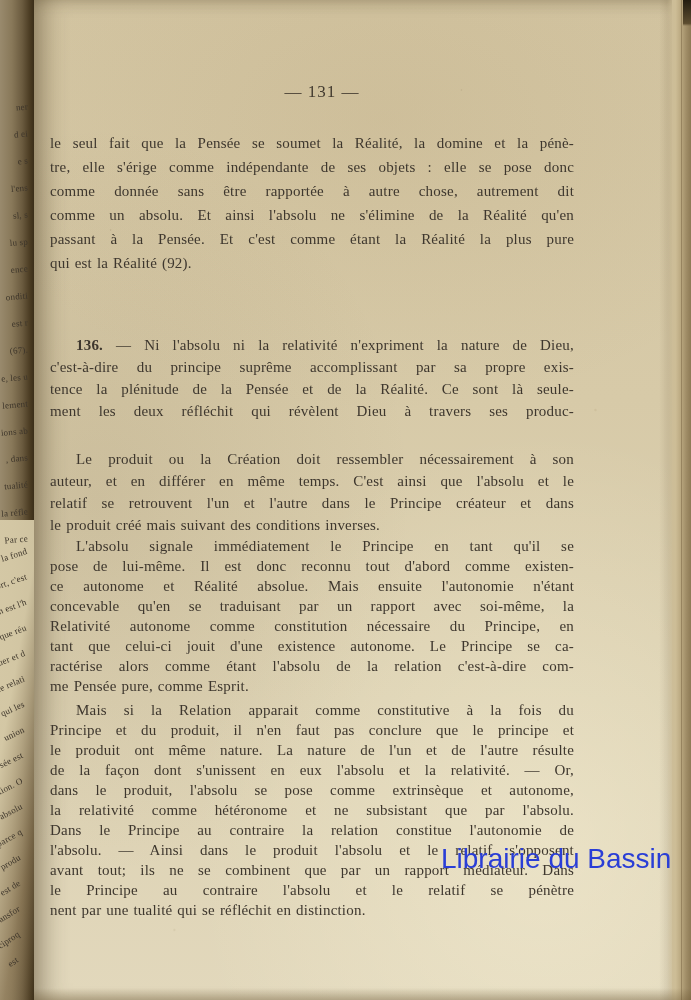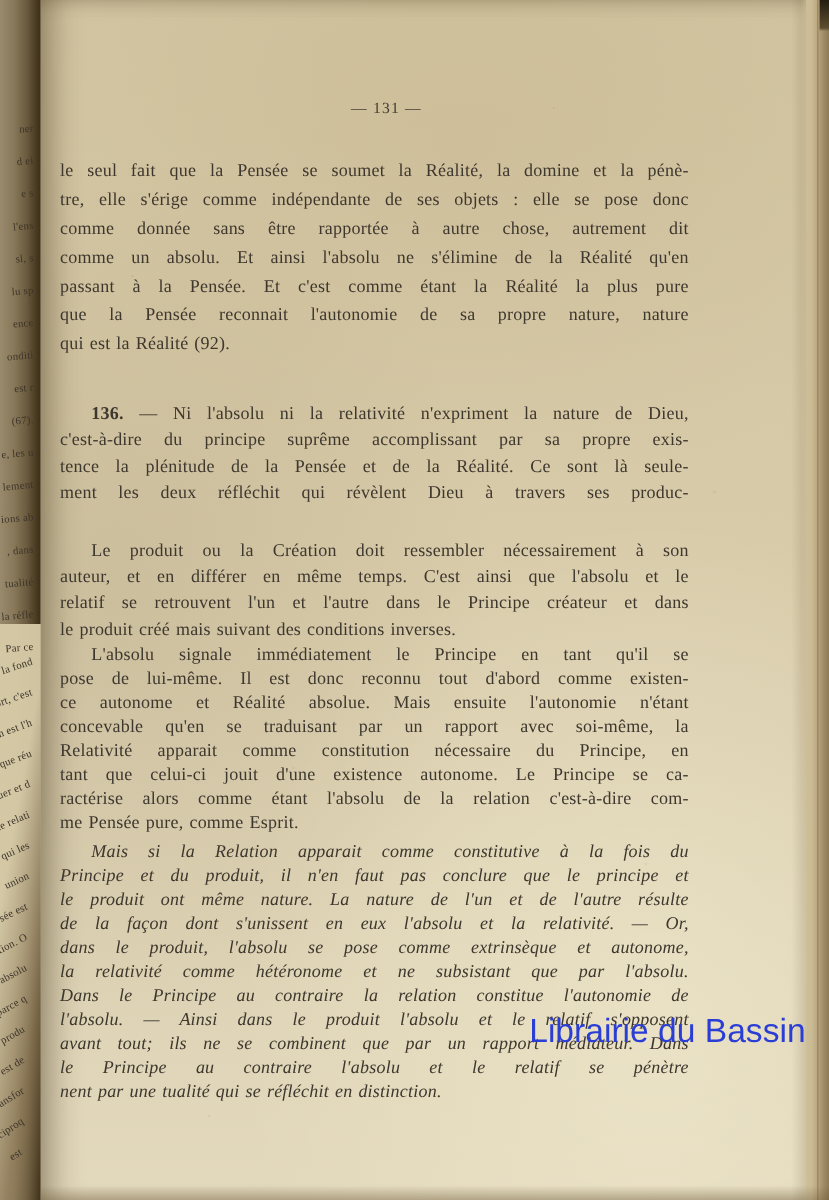--- a/index.html
+++ b/index.html
@@ -37,29 +37,29 @@
   .right-edge{position:absolute;right:0;top:0;width:32px;height:1000px;
     background:linear-gradient(90deg,transparent 0%,rgba(90,70,40,.10) 25%,
       #cdbd96 52%,#b8a67e 70%,#a08d67 85%,#8d7a55 100%);}
   .right-edge .edgeline{position:absolute;right:9px;top:0;width:1px;height:100%;background:rgba(90,70,40,.35);}
   .corner-tr{position:absolute;right:0;top:0;width:8px;height:26px;background:linear-gradient(180deg,#241d10,#5d4d30 90%,transparent);}
   .bottom-band{position:absolute;left:34px;bottom:0;width:657px;height:12px;
     background:linear-gradient(0deg,rgba(100,80,45,.35),transparent);}
 
   
   .page-number{position:absolute;left:38px;top:82px;width:500px;text-align:center;
-    font-size:13px;letter-spacing:1px;color:#433b30;}
+    font-size:17px;letter-spacing:1px;color:#433b30;}
   .text-block{position:absolute;left:16px;top:0;width:524px;height:1000px;color:#3e372e;
     font-size:15px;}
   .para{position:absolute;left:0;width:100%;}
   .para0{top:131px;}  .para0 .tline{height:24px;line-height:24px;}
   .para1{top:306px;}  .para1 .tline{height:22px;line-height:22px;}
   .para2{top:420px;}  .para2 .tline{height:22px;line-height:22px;}
   .para3{top:508px;}  .para3 .tline{height:20px;line-height:20px;}
-  .para4{top:672px;}  .para4 .tline{height:20px;line-height:20px;font-style:italic;}
+  .para4{top:672px;}  .para4 .tline{height:20px;line-height:20px;}
   .tline{text-align:justify;text-align-last:justify;white-space:nowrap0;
     word-spacing:1px;letter-spacing:.2px;}
   .tline.tlast{text-align-last:left;}
   .indented .tline:first-child{text-indent:26px;margin-top:28px;}
   .lead{font-weight:bold;}
 
   
   .watermark{position:absolute;left:441px;top:843px;width:260px;
     font-family:"Liberation Sans","DejaVu Sans",sans-serif;
     font-size:28px;line-height:32px;color:#2a3ed6;white-space:nowrap;}
@@ -114,41 +114,40 @@
   <div class="page">
     <div class="speckle"></div>
     <div class="page-number">— 131 —</div>
     <div class="text-block">
         <div class="para para0">
           <div class="tline">le seul fait que la Pensée se soumet la Réalité, la domine et la pénè-</div>
           <div class="tline">tre, elle s'érige comme indépendante de ses objets : elle se pose donc</div>
           <div class="tline">comme donnée sans être rapportée à autre chose, autrement dit</div>
           <div class="tline">comme un absolu. Et ainsi l'absolu ne s'élimine de la Réalité qu'en</div>
           <div class="tline">passant à la Pensée. Et c'est comme étant la Réalité la plus pure</div>
-          <div class="tline">que la Pensée reconnait l'autonomie de sa propre nature, nature</div>
           <div class="tline tlast">qui est la Réalité (92).</div>
         </div>
         <div class="para para1 indented">
           <div class="tline"><b class="lead">136.</b> — Ni l'absolu ni la relativité n'expriment la nature de Dieu,</div>
           <div class="tline">c'est-à-dire du principe suprême accomplissant par sa propre exis-</div>
           <div class="tline">tence la plénitude de la Pensée et de la Réalité. Ce sont là seule-</div>
           <div class="tline">ment les deux réfléchit qui révèlent Dieu à travers ses produc-</div>
         </div>
         <div class="para para2 indented">
           <div class="tline">Le produit ou la Création doit ressembler nécessairement à son</div>
           <div class="tline">auteur, et en différer en même temps. C'est ainsi que l'absolu et le</div>
           <div class="tline">relatif se retrouvent l'un et l'autre dans le Principe créateur et dans</div>
           <div class="tline tlast">le produit créé mais suivant des conditions inverses.</div>
         </div>
         <div class="para para3 indented">
           <div class="tline">L'absolu signale immédiatement le Principe en tant qu'il se</div>
           <div class="tline">pose de lui-même. Il est donc reconnu tout d'abord comme existen-</div>
           <div class="tline">ce autonome et Réalité absolue. Mais ensuite l'autonomie n'étant</div>
           <div class="tline">concevable qu'en se traduisant par un rapport avec soi-même, la</div>
-          <div class="tline">Relativité apparait comme constitution nécessaire du Principe, en</div>
+          <div class="tline">Relativité autonome comme constitution nécessaire du Principe, en</div>
           <div class="tline">tant que celui-ci jouit d'une existence autonome. Le Principe se ca-</div>
           <div class="tline">ractérise alors comme étant l'absolu de la relation c'est-à-dire com-</div>
           <div class="tline tlast">me Pensée pure, comme Esprit.</div>
         </div>
         <div class="para para4 indented">
           <div class="tline">Mais si la Relation apparait comme constitutive à la fois du</div>
           <div class="tline">Principe et du produit, il n'en faut pas conclure que le principe et</div>
           <div class="tline">le produit ont même nature. La nature de l'un et de l'autre résulte</div>
           <div class="tline">de la façon dont s'unissent en eux l'absolu et la relativité. — Or,</div>
           <div class="tline">dans le produit, l'absolu se pose comme extrinsèque et autonome,</div>

